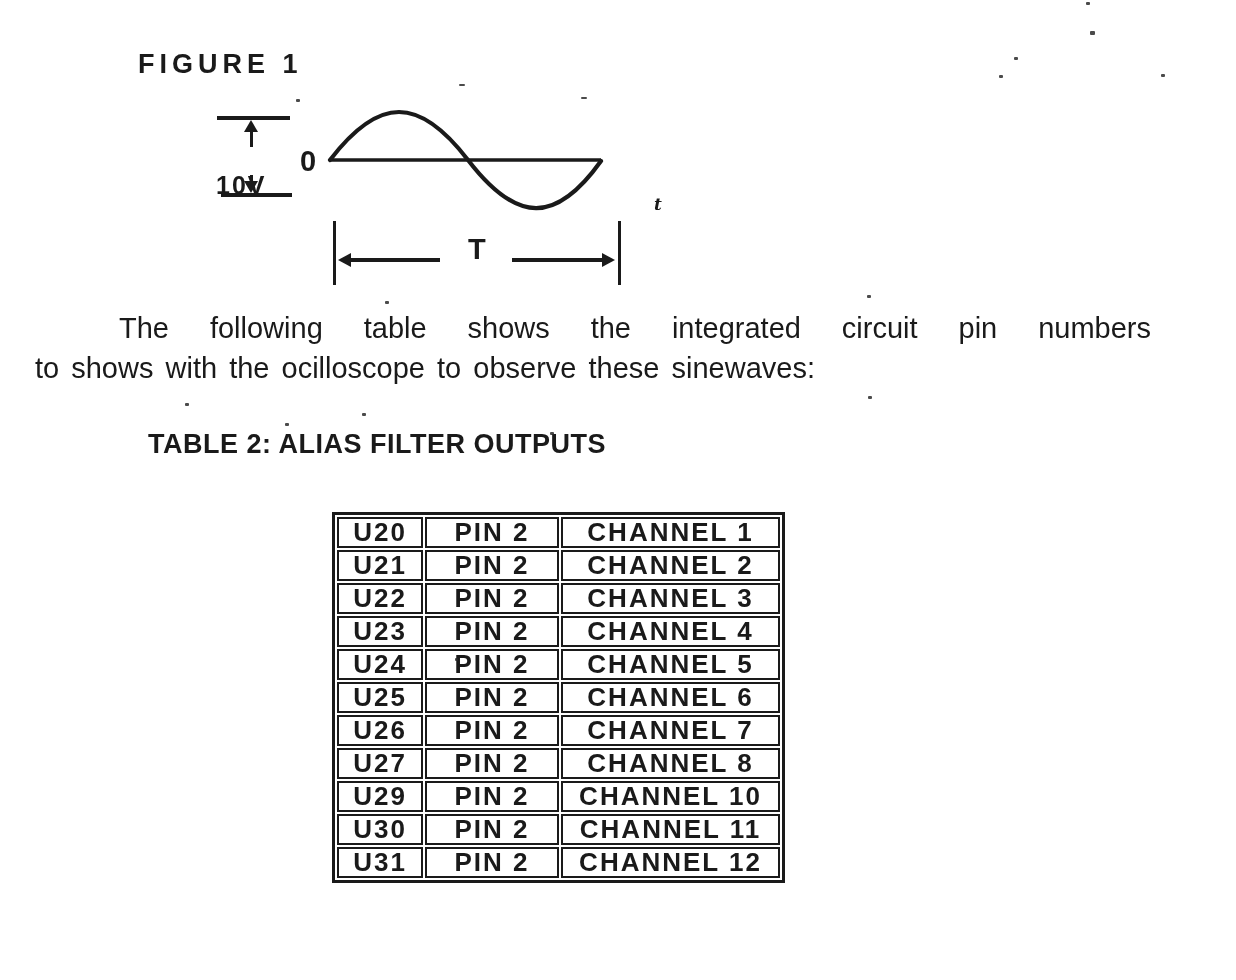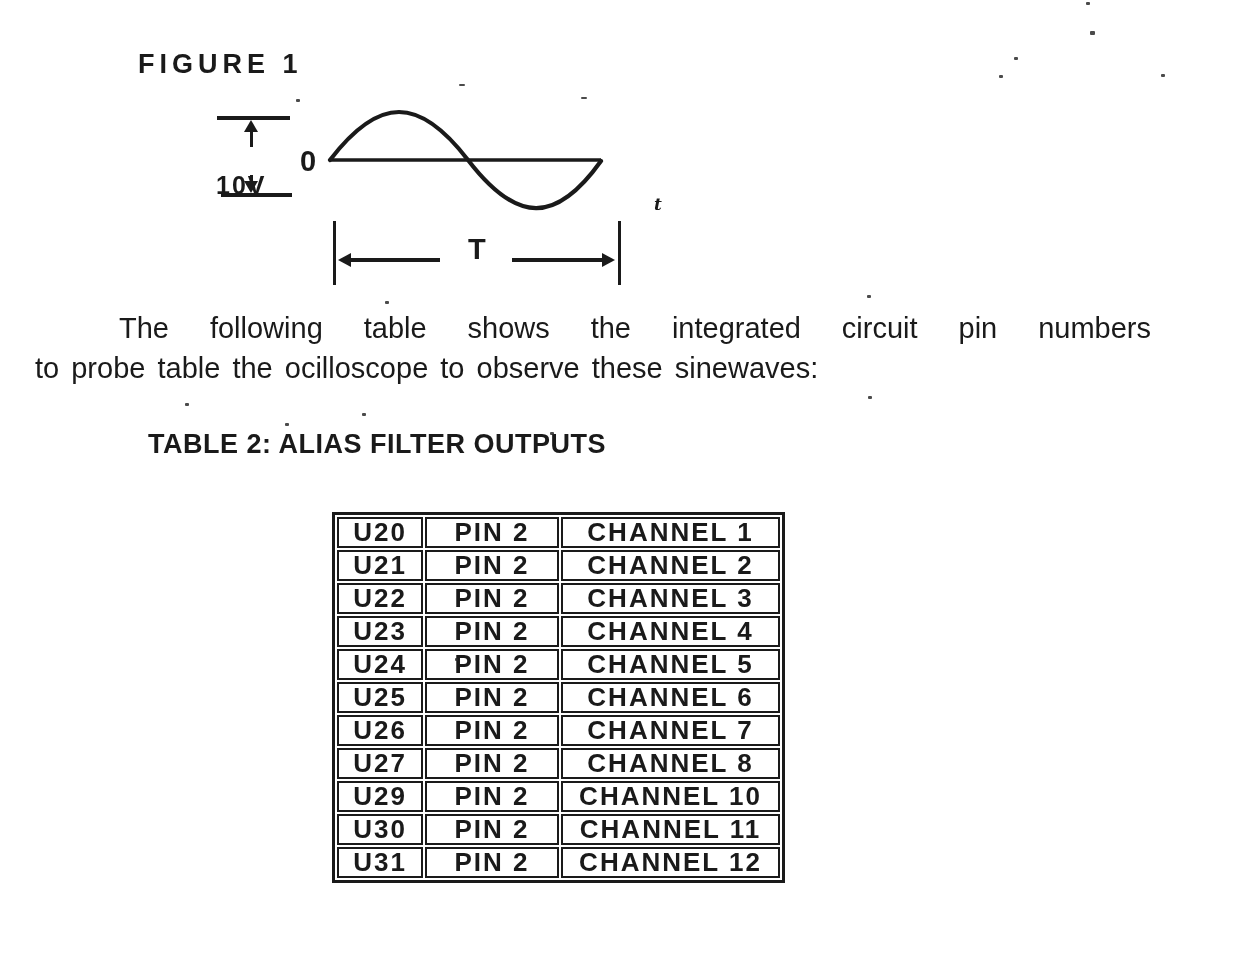--- a/index.html
+++ b/index.html
@@ -90,21 +90,21 @@
     <div class="bar" style="left:618px; top:221px; width:3px; height:64px;"></div>
     <div class="tri tri-left" style="left:338px; top:253px;"></div>
     <div class="bar" style="left:350px; top:258px; width:90px; height:4px;"></div>
     <span id="period-label" class="fig-label">T</span>
     <div class="bar" style="left:512px; top:258px; width:91px; height:4px;"></div>
     <div class="tri tri-right" style="left:602px; top:253px;"></div>
   </div>
 
   <div id="paragraph">
     <div id="para-line-1">The following table shows the integrated circuit pin numbers</div>
-    <div id="para-line-2">to probe table the ocilloscope to observe these sinewaves:</div>
+    <div id="para-line-2">to shows with the ocilloscope to observe these sinewaves:</div>
   </div>
 
   <h2 id="table-title" class="heading">TABLE 2: ALIAS FILTER OUTPUTS</h2>
 
   <div id="table-wrap">
     <table id="alias-table">
       <tbody>
         <tr>
           <td class="c-ic">U20</td>
           <td class="c-pin">PIN 2</td>

